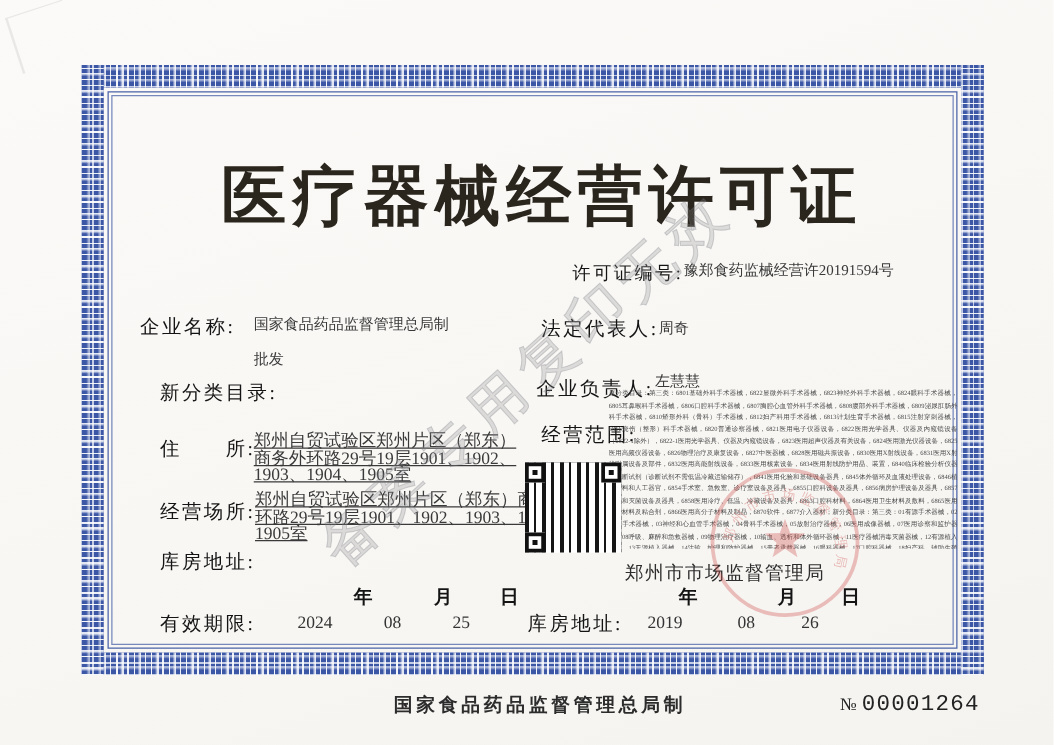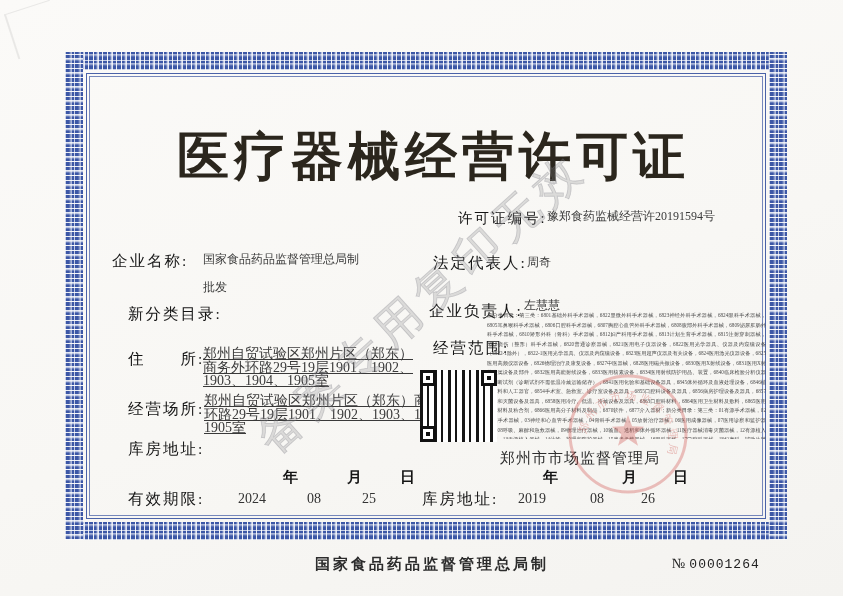--- a/index.html
+++ b/index.html
@@ -30,21 +30,21 @@
   .val.wrap{white-space:normal;line-height:13.6px;font-size:14px;text-decoration:underline;}
   .unit{position:absolute;font-weight:bold;font-size:15px;color:#141414;}
   .dt{position:absolute;font-size:14px;color:#333;}
   .scope{position:absolute;left:487px;top:311px;width:279px;height:128px;overflow:hidden;
     font-size:5.2px;line-height:9.55px;color:#4a4a4a;text-align:justify;white-space:normal;}
   .authority{position:absolute;left:500px;top:449px;font-size:15px;color:#2e2e2e;letter-spacing:1px;}
   .footer-maker{position:absolute;left:315px;top:555px;font-size:15px;font-weight:bold;
     color:#2c2c2c;letter-spacing:3px;}
   .serial{position:absolute;left:672px;top:554px;color:#222;}
   .serial .pre{font-size:14px;font-family:"Liberation Serif",serif;}
-  .serial .num{font-size:13px;font-family:"Liberation Mono",monospace;letter-spacing:1px;margin-top:40px;}
+  .serial .num{font-size:18px;font-family:"Liberation Mono",monospace;letter-spacing:1px;margin-top:40px;}
   
   .qr{position:absolute;left:420px;top:370px;width:77px;height:72px;background:#fff;}
   .qr .plaid{position:absolute;inset:0;
     background-image:
       repeating-linear-gradient(0deg,#161616 0 3px,transparent 3px 6px,#161616 6px 8px,transparent 8px 13px),
       repeating-linear-gradient(90deg,#161616 0 3px,#fff 3px 7px,#161616 7px 9px,#fff 9px 14px);
     background-blend-mode:lighten;}
   .qr .f{position:absolute;width:16px;height:16px;border:3px solid #111;background:#fff;box-sizing:border-box;}
   .qr .f::after{content:"";position:absolute;left:3px;top:3px;width:4px;height:4px;background:#111;}
   .qr .f.tl{left:0;top:0}.qr .f.tr{right:0;top:0}.qr .f.bl{left:0;bottom:0}

